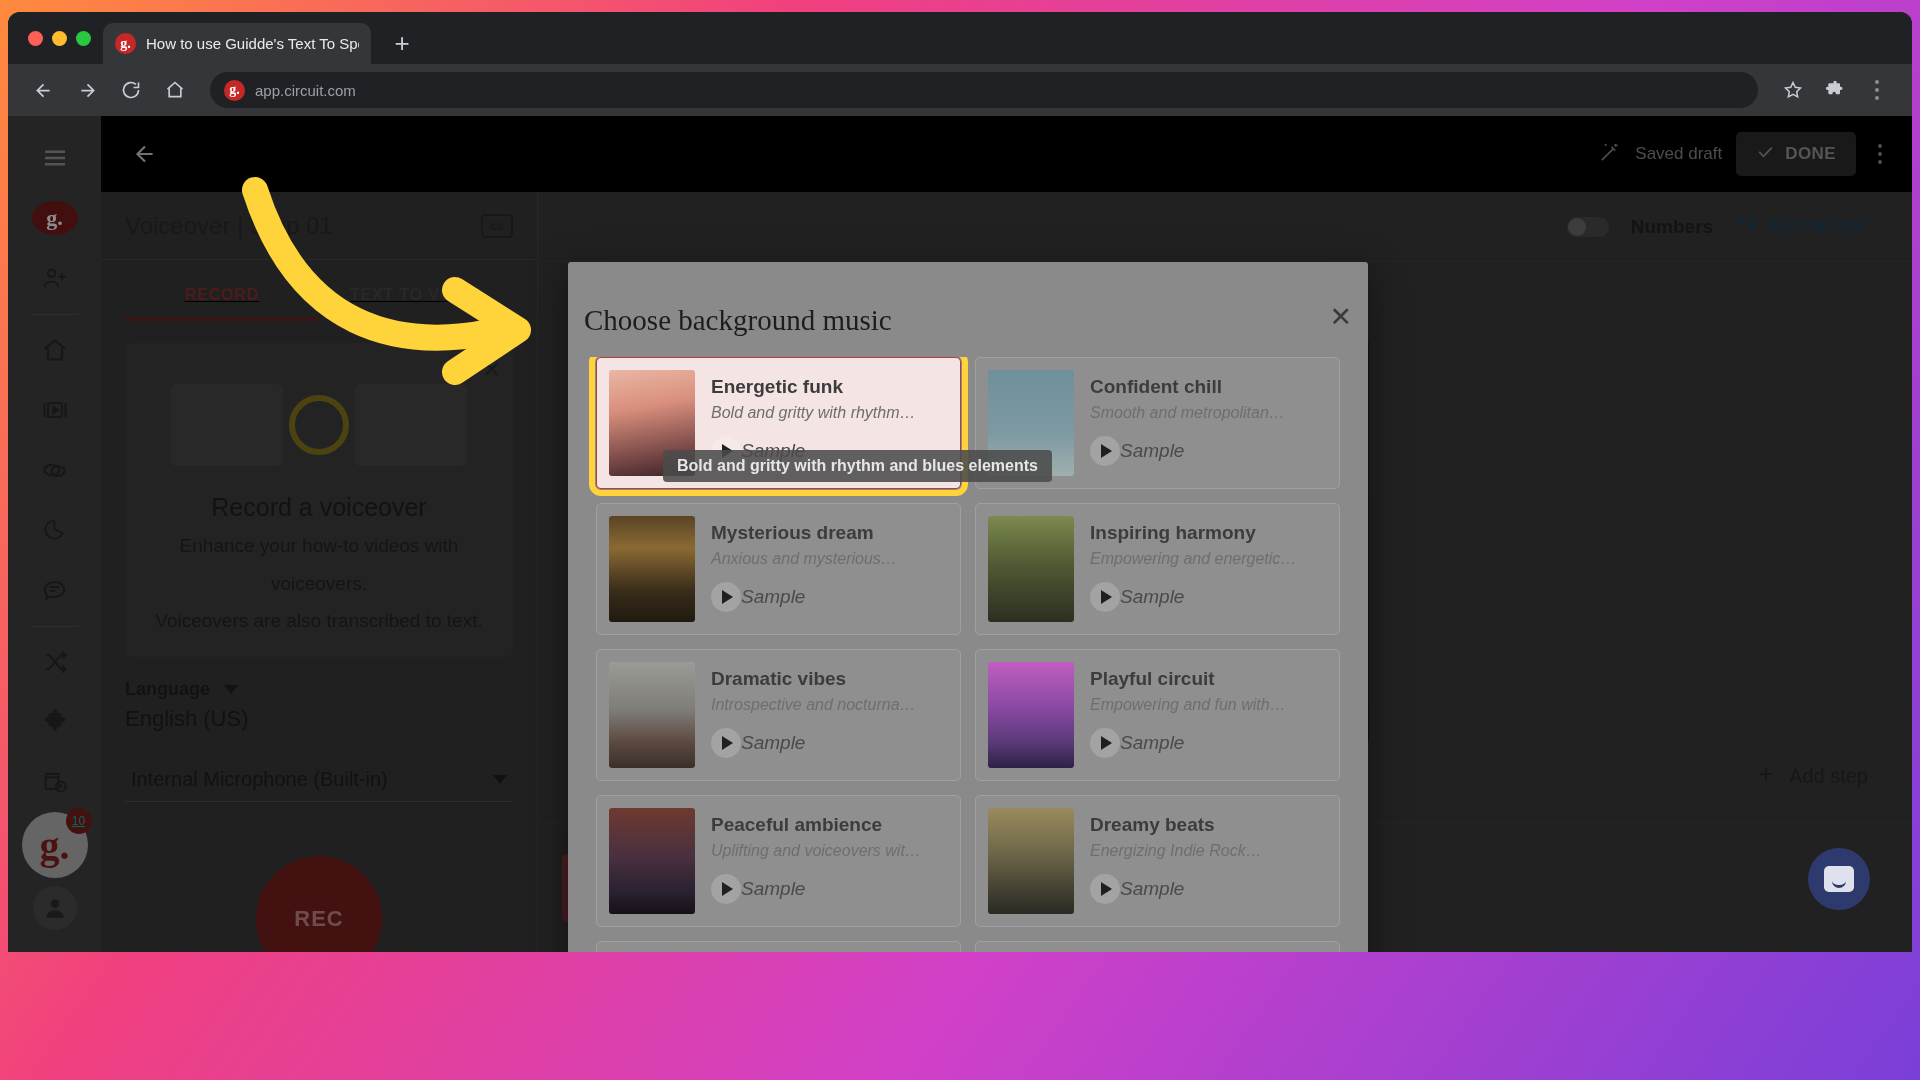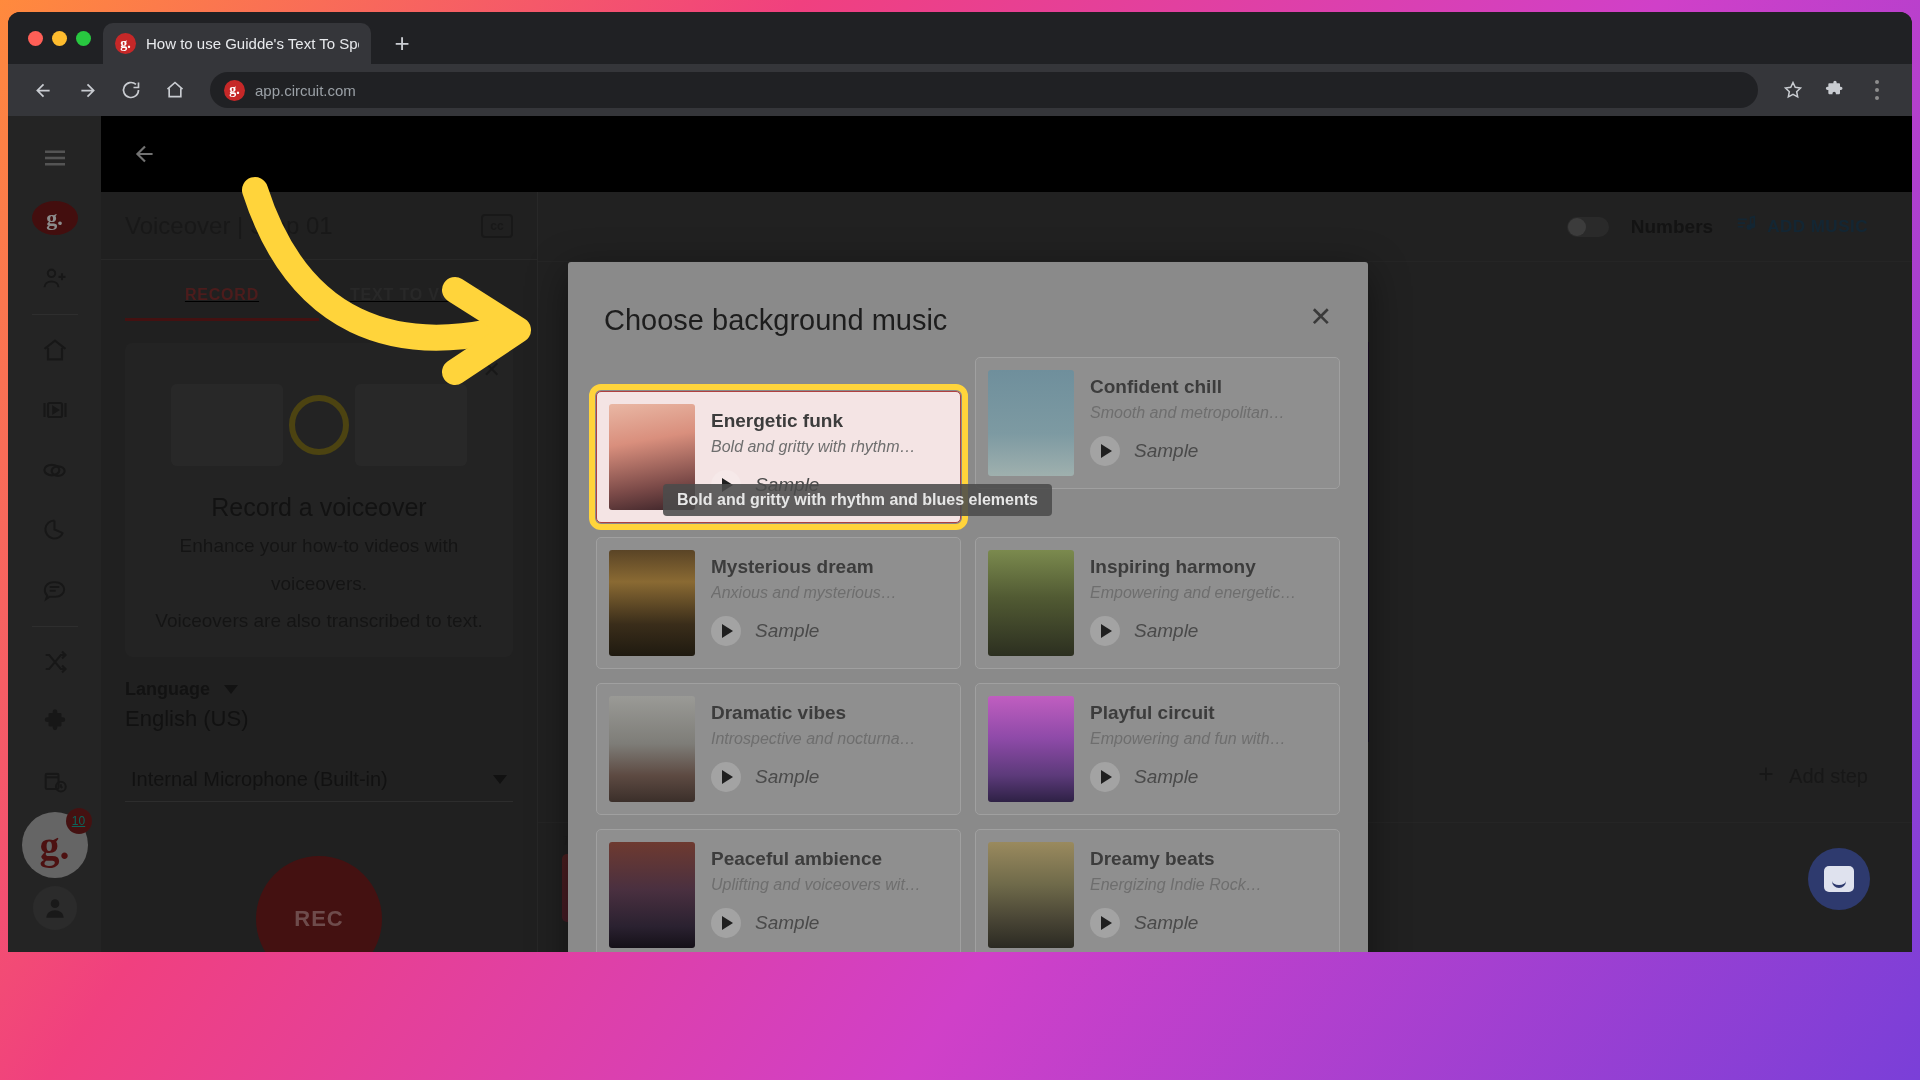--- a/index.html
+++ b/index.html
@@ -218,40 +218,40 @@
   
   .arrow-layer { position: absolute; left: 0; top: 0; width: 1920px; height: 1080px; z-index: 60; pointer-events: none; }
 
   
   .modal {
     position: absolute; left: 560px; top: 146px; width: 800px; height: 786px;
     background: #8a8a8a; z-index: 50; border-radius: 3px;
     box-shadow: 0 10px 40px rgba(0,0,0,.45);
     display: flex; flex-direction: column;
   }
-  .modal-head { display:flex; align-items:flex-start; padding: 42px 36px 20px; }
+  .modal-head { display:flex; align-items:flex-start; padding: 42px 16px 20px; font-family: Liberation Serif, serif; }
   .modal-title { font-size: 29px; color: #1d1d1d; font-weight: 500; }
   .modal-x { margin-left:auto; color:#3a3a3a; font-size:27px; line-height:1; }
   .modal-body { flex:1; overflow:hidden; padding: 0 28px; }
   .grid { display: grid; grid-template-columns: 1fr 1fr; gap: 14px; }
   .mcard {
     background: #8f8f8f; border: 1px solid #a0a0a0; border-radius: 5px;
     display: flex; gap: 16px; padding: 12px; height: 132px; position: relative;
   }
   .mcard.sel {
     background: #f4e4e4; border: 1px solid #b04040;
-    outline: 6px solid #ffd43b; outline-offset: 1px; z-index: 3; margin-top: 34px;
+    outline: 6px solid #ffd43b; outline-offset: 1px; z-index: 3;
   }
   .mthumb { width: 86px; height: 106px; border-radius: 3px; flex: 0 0 auto; overflow:hidden; }
   .mmeta { flex: 1; min-width: 0; padding-top: 6px; }
   .mname { font-size: 19px; font-weight: bold; color: #3c3c3c; white-space: nowrap;
     overflow: hidden; text-overflow: ellipsis; }
   .mdesc { font-size: 16px; font-style: italic; color: #6e6e6e; margin-top: 6px;
     white-space: nowrap; overflow: hidden; text-overflow: ellipsis; }
-  .sample { display: flex; align-items: center; gap: 14px; margin-top: 14px; }
+  .sample { display: flex; align-items: center; margin-top: 14px; }
   .play-circle {
     width: 30px; height: 30px; border-radius: 50%; background: rgba(255,255,255,.18);
     display: flex; align-items: center; justify-content: center;
   }
   .play-tri { width:0; height:0; border-left: 11px solid #1f1f1f;
     border-top: 7px solid transparent; border-bottom: 7px solid transparent; margin-left: 3px; }
   .sample-lbl { font-size: 19px; font-style: italic; color: #4a4a4a; }
   .tooltip {
     position: absolute; left: 66px; top: 92px; background: rgba(75,75,75,.88); color: #e6e6e6;
     font-size: 16px; font-weight: bold; padding: 7px 14px; border-radius: 4px; white-space: nowrap;
@@ -414,20 +414,44 @@
             </svg>
         </div>
       </div>
     </div>
 
     <div class="topbar">
       <div class="back-arrow">
         <svg width="26" height="26" viewBox="0 0 24 24" fill="none" stroke="currentColor" stroke-width="2">
             <path d="M19 12H5M12 19l-7-7 7-7"></path>
           </svg>
+      </div>
+      <div class="topbar-right">
+        <span>
+          <svg width="23" height="23" viewBox="0 0 24 24" fill="none" stroke="#8d8d8d" stroke-width="1.7">
+              <path d="M4 20L16 8"></path>
+              <path d="M14 6l4 4"></path>
+              <path d="M18 3v3M20.5 4.5h-3"></path>
+              <path d="M8 3v2M9 4H7"></path>
+            </svg>
+        </span>
+        <span class="saved-draft">Saved draft</span>
+        <div class="done-btn">
+          <span>
+            <svg width="19" height="19" viewBox="0 0 24 24" fill="none" stroke="currentColor" stroke-width="2.2">
+                <path d="M4 12.5l5.5 5.5L20 7"></path>
+              </svg>
+          </span>
+          <span>DONE</span>
+        </div>
+        <div class="kebab">
+            <i></i>
+            <i></i>
+            <i></i>
+          </div>
       </div>
     </div>
 
     <div class="editor">
       <div class="ed-head">
         <span class="ed-title">Voiceover | Step 01</span>
         <span class="cc-badge">cc</span>
       </div>
       <div class="tabs">
         <div class="tab-item active">RECORD</div>

